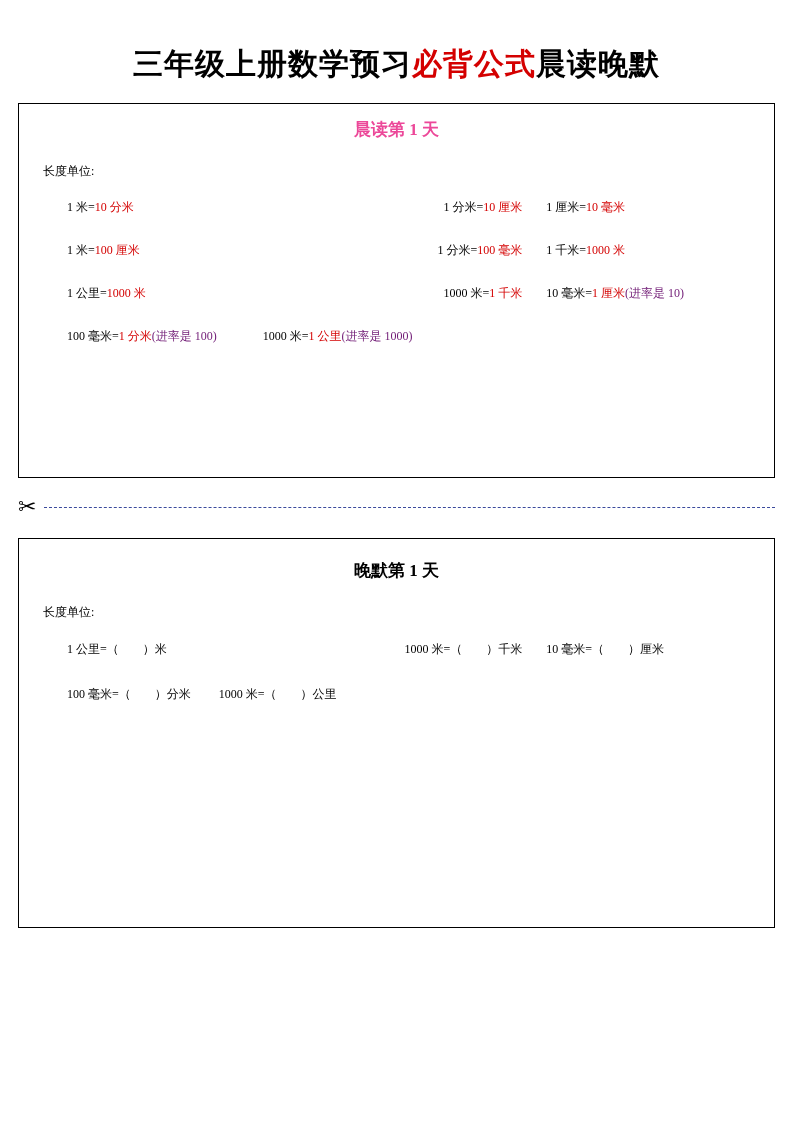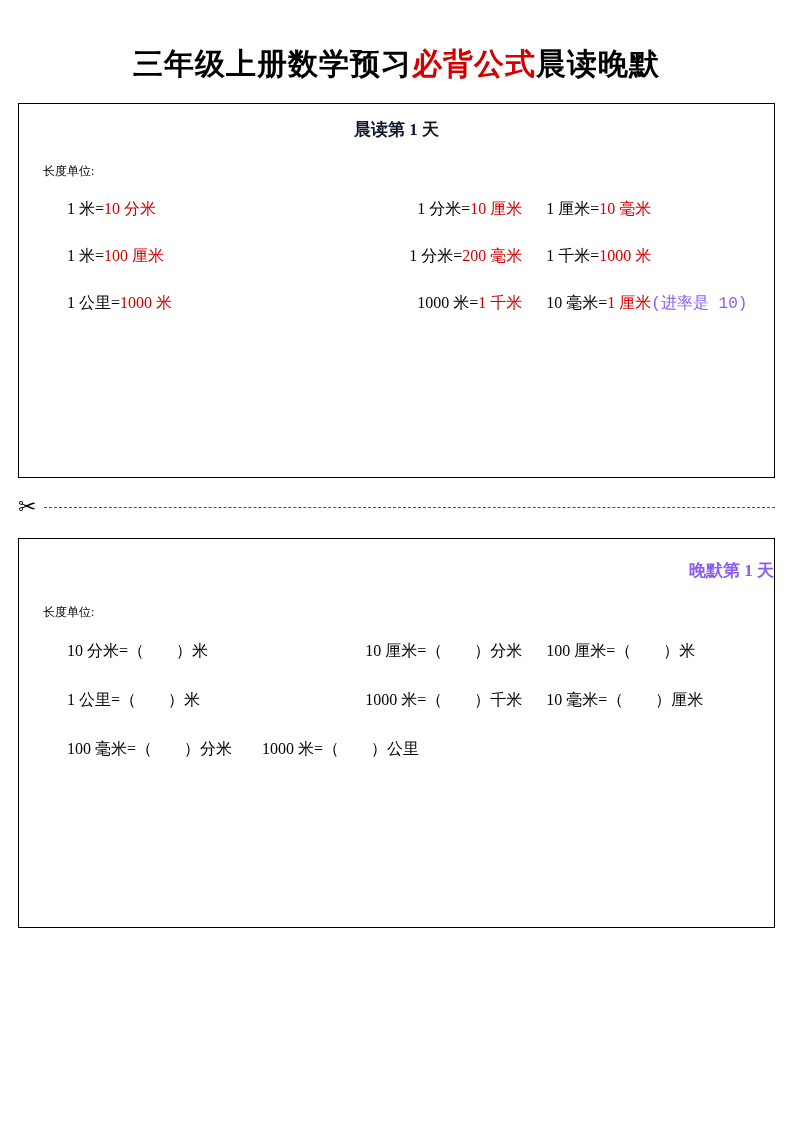--- a/index.html
+++ b/index.html
@@ -51,44 +51,44 @@
     padding: 20px 0 0 0;
     margin-top: 0;
   }
   .card-title {
     text-align: center;
     font-weight: bold;
     font-size: 17px;
     font-family: "Liberation Serif", "DejaVu Serif", serif;
     margin-bottom: 8px;
   }
-  .title-blue { color: #0f172a; }
-  .title-red { color: #8b5cf6; text-align: right; }
+  .title-blue { color: #ec4899; }
+  .title-red { color: #000000; }
   .section-label {
     font-size: 12px;
     padding-left: 24px;
     margin-top: 22px;
     margin-bottom: 6px;
   }
   table.grid {
     width: 100%;
     border-collapse: collapse;
     table-layout: fixed;
   }
   table.grid td {
-    font-size: 16px;
+    font-size: 12px;
     padding: 14px 0 14px 0;
     vertical-align: middle;
     white-space: nowrap;
   }
   .c1 { padding-left: 48px !important; }
   .c2 { padding-left: 24px !important; text-align: right; }
   .c3 { padding-left: 24px !important; }
   .ans { color: #d40000; }
-  .note { color: #8b5cf6; font-family: Liberation Mono, monospace; }
+  .note { color: #701a75; }
   .blank { letter-spacing: 0px; }
 
   
   .card-morning table.grid td { padding-top: 13px; padding-bottom: 13px; }
   .card-evening table.grid td { padding-top: 14px; padding-bottom: 14px; }
 
   .wide-row td { white-space: nowrap; }
 
   .cut-line-wrap {
     position: relative;
@@ -136,63 +136,60 @@
           </td>
           <td class="c3">
             <span>1 厘米=</span><span class="ans">10 毫米</span><span class="note"></span>
           </td>
         </tr>
         <tr>
           <td class="c1">
             <span>1 米=</span><span class="ans">100 厘米</span><span class="note"></span>
           </td>
           <td class="c2">
-            <span>1 分米=</span><span class="ans">200 毫米</span><span class="note"></span>
+            <span>1 分米=</span><span class="ans">100 毫米</span><span class="note"></span>
           </td>
           <td class="c3">
             <span>1 千米=</span><span class="ans">1000 米</span><span class="note"></span>
           </td>
         </tr>
         <tr>
           <td class="c1">
             <span>1 公里=</span><span class="ans">1000 米</span><span class="note"></span>
           </td>
           <td class="c2">
             <span>1000 米=</span><span class="ans">1 千米</span><span class="note"></span>
           </td>
           <td class="c3">
             <span>10 毫米=</span><span class="ans">1 厘米</span><span class="note">(进率是 10)</span>
           </td>
+        </tr>
+        <tr class="wide-row">
+          <td class="c1" colspan="2">
+            <span>100 毫米=</span><span class="ans">1 分米</span><span class="note">(进率是 100)</span>
+            <span style="display:inline-block;width:40px"></span>
+            <span>1000 米=</span><span class="ans">1 公里</span><span class="note">(进率是 1000)</span>
+          </td>
+          <td></td>
         </tr>
       </tbody>
     </table>
   </div>
 
   <div class="cut-line-wrap">
     <div class="scissors">✂</div>
     <div class="cut-line"></div>
   </div>
 
   <div class="card card-evening">
     <div class="card-title title-red">晚默第 1 天</div>
     <div class="section-label">长度单位:</div>
 
     <table class="grid">
       <tbody>
-        <tr>
-          <td class="c1">
-            <span>10 分米=（</span><span class="blank">　　</span><span>）米</span>
-          </td>
-          <td class="c2">
-            <span>10 厘米=（</span><span class="blank">　　</span><span>）分米</span>
-          </td>
-          <td class="c3">
-            <span>100 厘米=（</span><span class="blank">　　</span><span>）米</span>
-          </td>
-        </tr>
         <tr>
           <td class="c1">
             <span>1 公里=（</span><span class="blank">　　</span><span>）米</span>
           </td>
           <td class="c2">
             <span>1000 米=（</span><span class="blank">　　</span><span>）千米</span>
           </td>
           <td class="c3">
             <span>10 毫米=（</span><span class="blank">　　</span><span>）厘米</span>
           </td>

